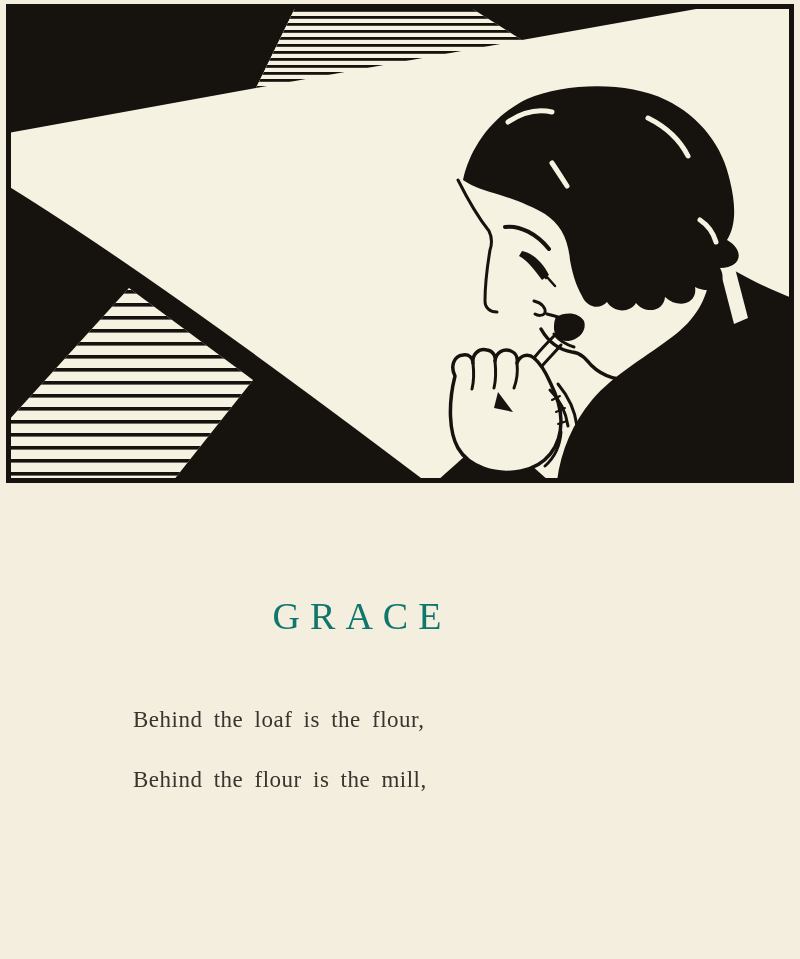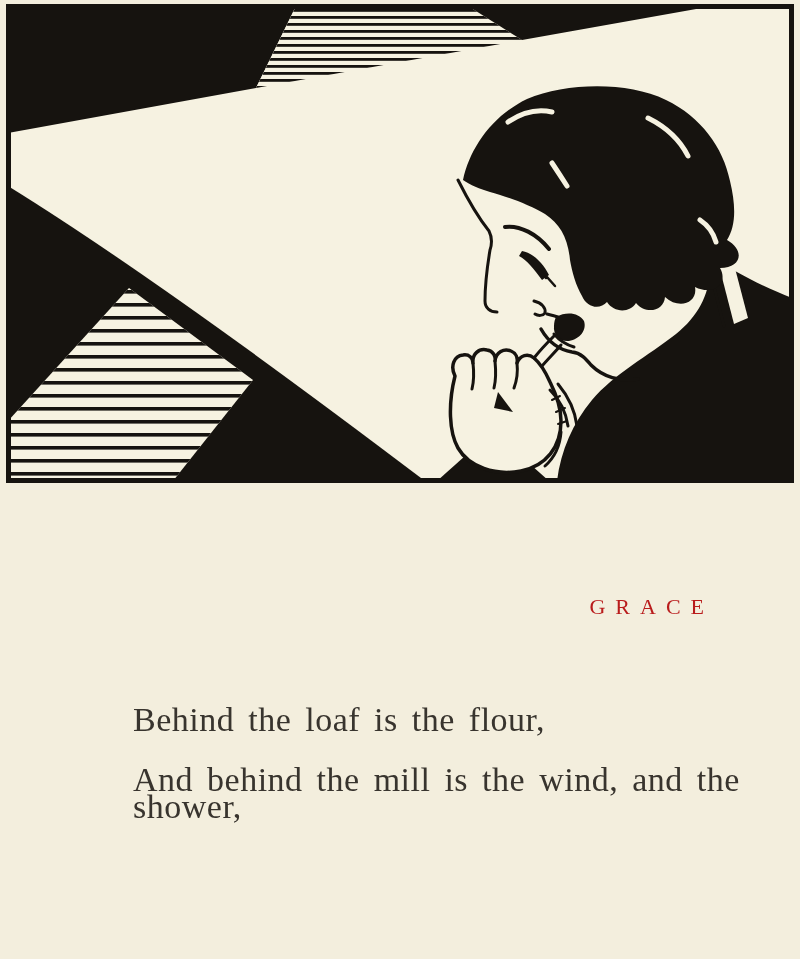--- a/index.html
+++ b/index.html
@@ -14,28 +14,28 @@
     background:var(--bg);
     font-family:"Liberation Serif","DejaVu Serif",serif;
     position:relative;
     overflow:hidden;
   }
   .illustration{
     position:absolute;top:0;left:0;width:800px;height:488px;
   }
   .page-title{
     position:absolute;top:594px;left:0;width:714px;
-    text-align:right;
-    font-size:22px;font-weight:400;
+    text-align:center;
+    font-size:38px;font-weight:400;
     letter-spacing:10px;text-indent:10px;
-    color:#b91c1c;
+    color:#0f766e;
   }
   .poem{
     position:absolute;top:706px;left:133px;right:40px;
-    font-size:34px;line-height:27px;
+    font-size:23px;line-height:27px;
     color:var(--text);
     word-spacing:5px;
     letter-spacing:0.5px;
   }
   .poem p{margin:0 0 33px 0;}
 </style>
 </head>
 <body>
 
 <figure class="illustration">
@@ -154,15 +154,15 @@
   </g>
 
   <rect x="8.5" y="6.5" width="783" height="474" fill="none" stroke="var(--ink)" stroke-width="5"></rect>
 </svg>
 </figure>
 
 <main>
   <h1 class="page-title">GRACE</h1>
   <div class="poem">
     <p>Behind the loaf is the flour,</p>
-    <p>And behind the mill is the wind, and the shower,</p>
+    <p>Behind the flour is the mill,</p>
   </div>
 </main>
 
 </body></html>

